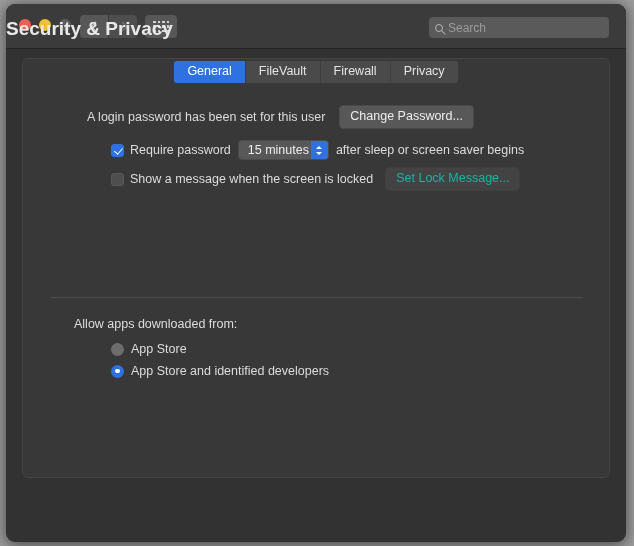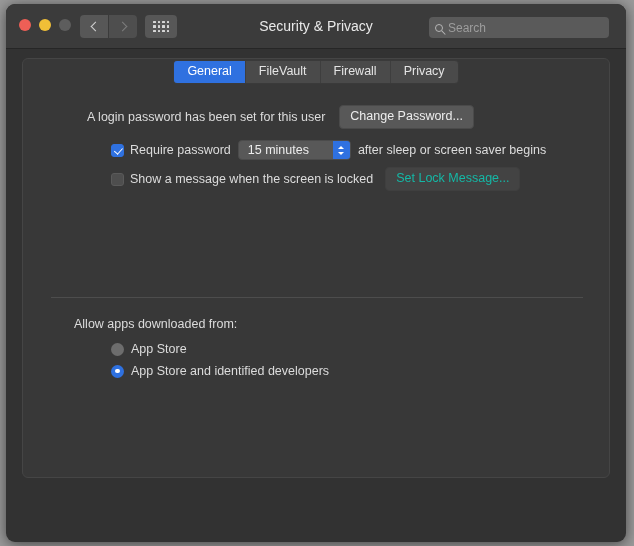--- a/index.html
+++ b/index.html
@@ -74,24 +74,23 @@
     display: grid;
     grid-template-columns: repeat(4, 2.5px);
     grid-template-rows: repeat(3, 2.5px);
     gap: 2px;
   }
   .griddots i { background: #d6d6d6; border-radius: 0.5px; }
 
   .wintitle {
     position: absolute;
     left: 0; right: 0; top: 14px;
-    text-align: center;
     color: #e9e9e9;
-    font-size: 14px;
-    font-weight: normal;
+    font-size: 19px;
+    font-weight: bold;
   }
 
   .searchbox {
     position: absolute;
     right: 17px; top: 13px;
     width: 180px; height: 21px;
     background: #5a5a5a;
     border-radius: 4px;
     display: flex; align-items: center;
     padding: 0 6px;
@@ -190,21 +189,21 @@
     background: #585858;
     border: 1px solid #4b4b4b;
     border-radius: 4px;
     height: 20px;
     margin: 0 7px;
     overflow: hidden;
   }
   .select .val {
     color: #ededed;
     font-size: 12.5px;
-    padding: 0 24px 0 9px;
+    padding: 0 2px 0 9px;
     white-space: nowrap;
   }
   .stepper {
     width: 17px; height: 100%;
     background: #2f71e0;
     display: flex; flex-direction: column;
     align-items: center; justify-content: center;
     gap: 3px;
     flex: none;
   }

